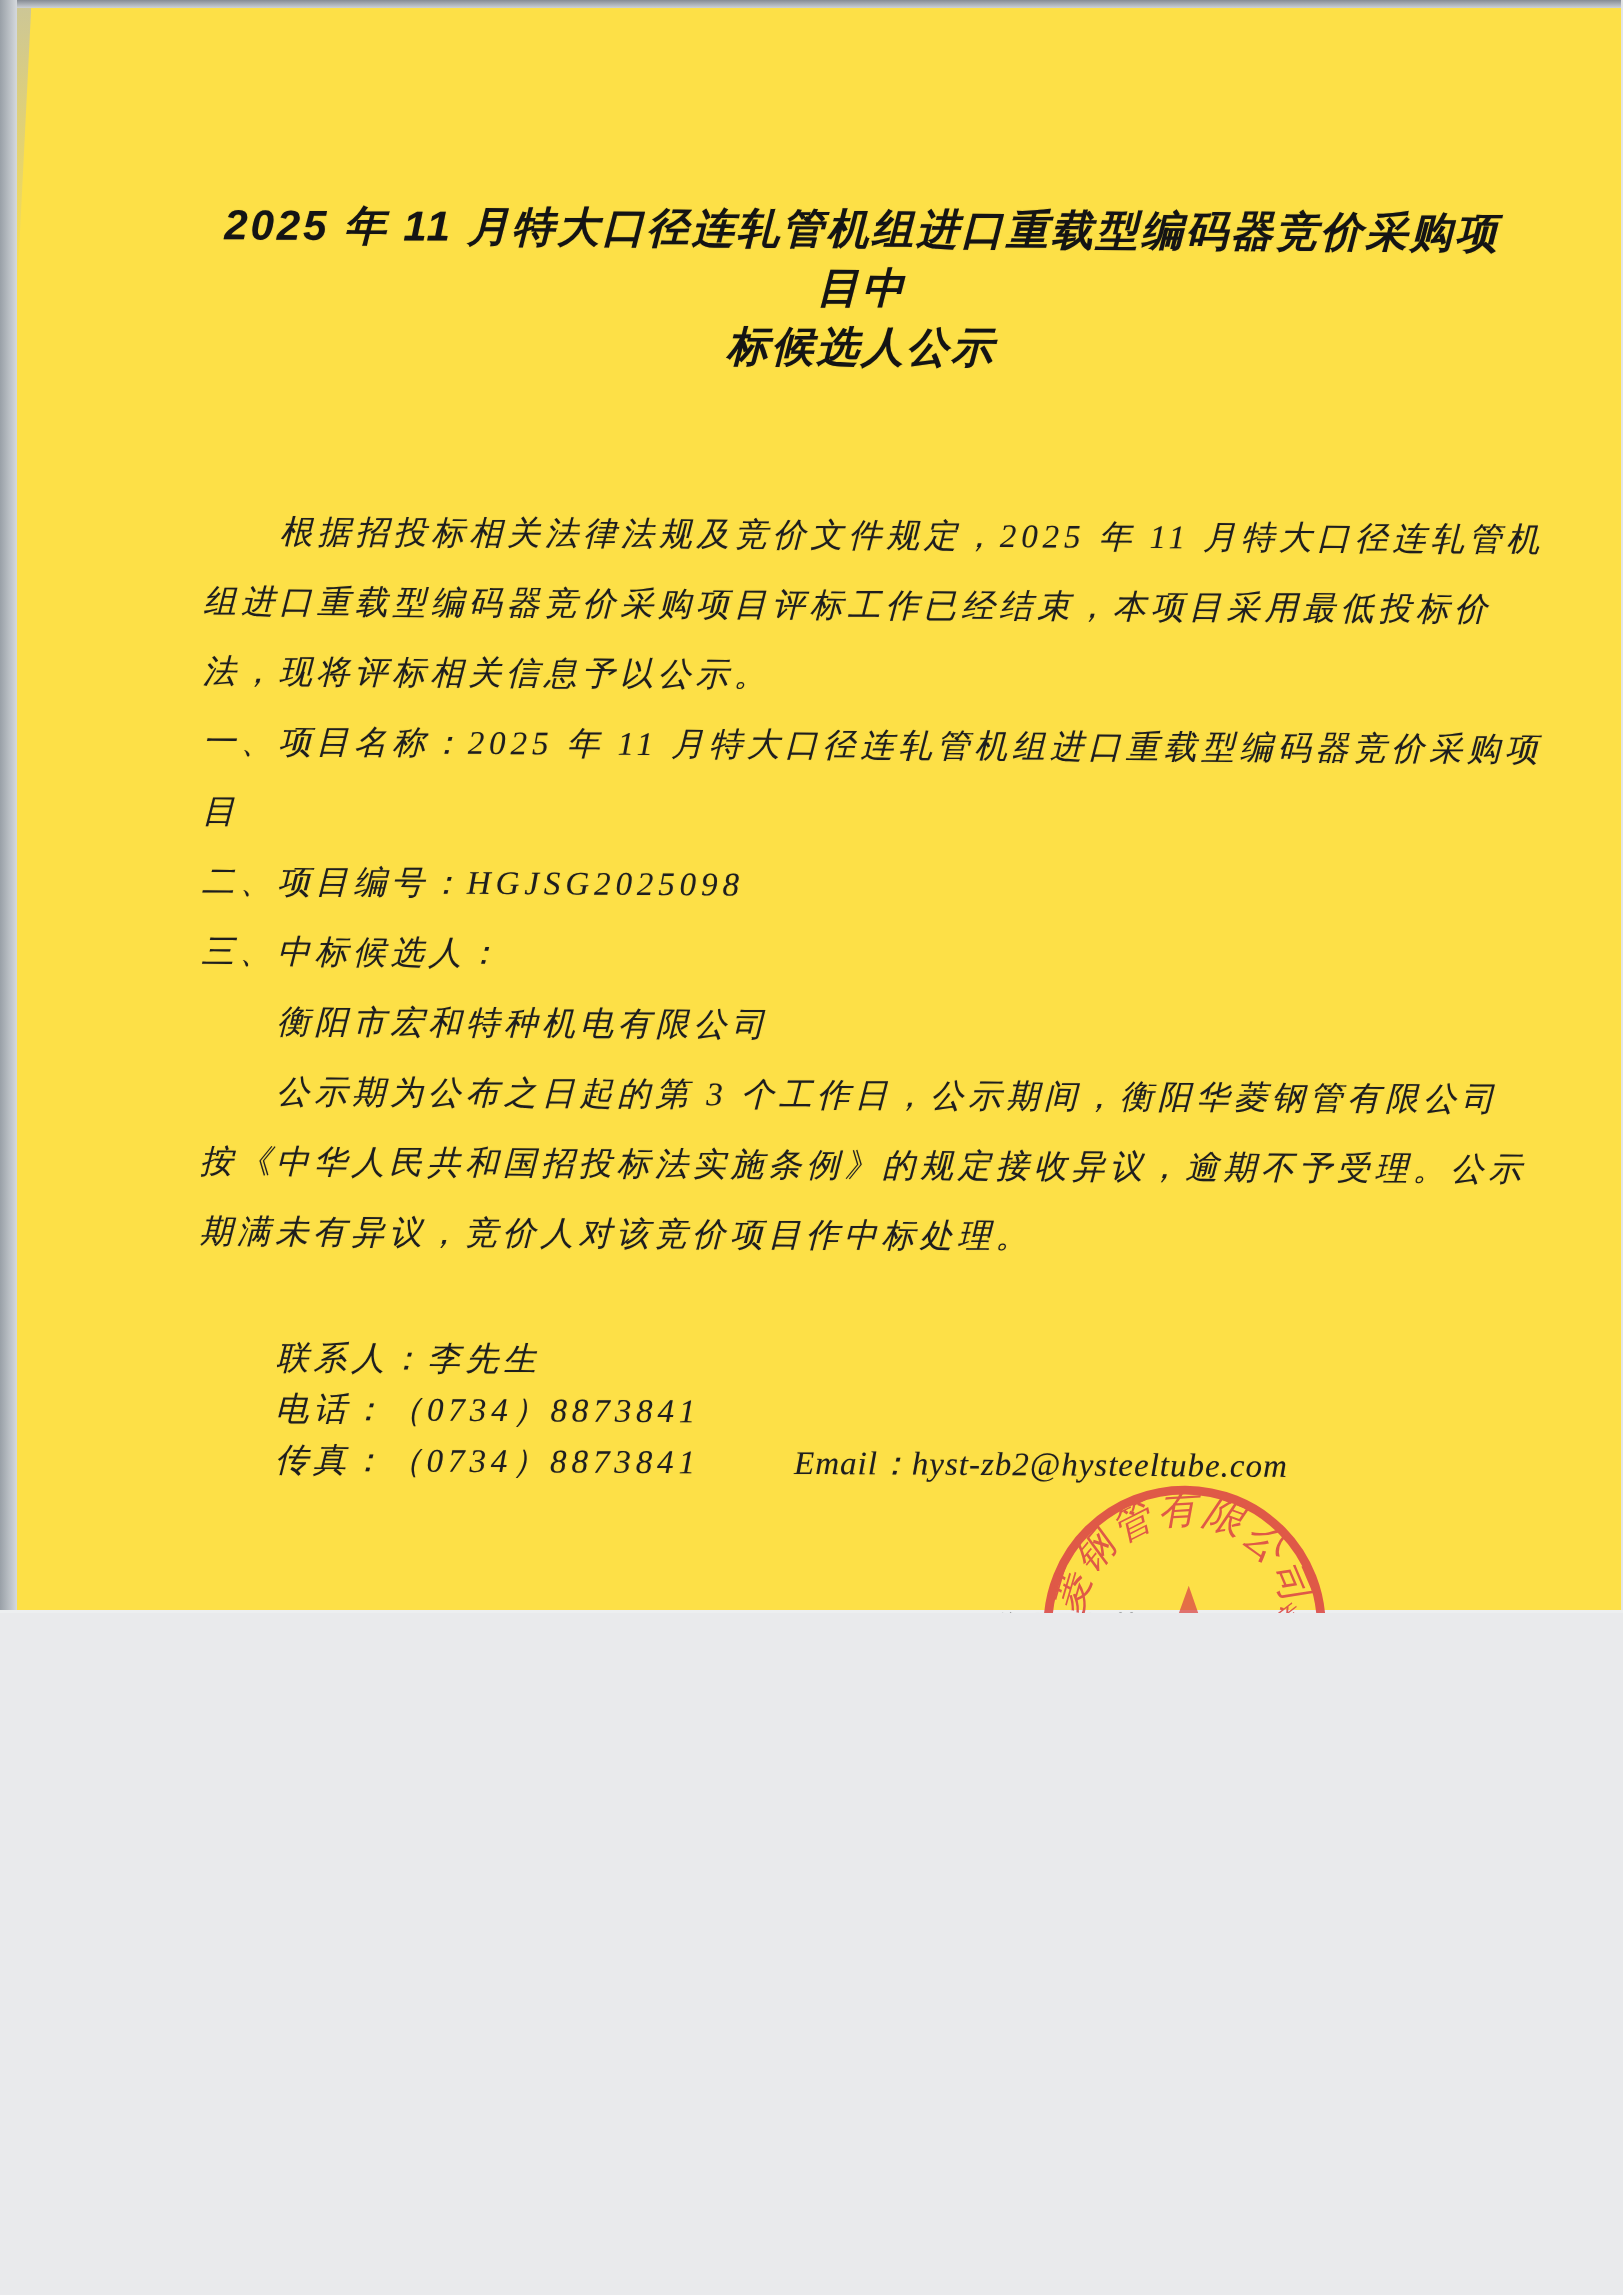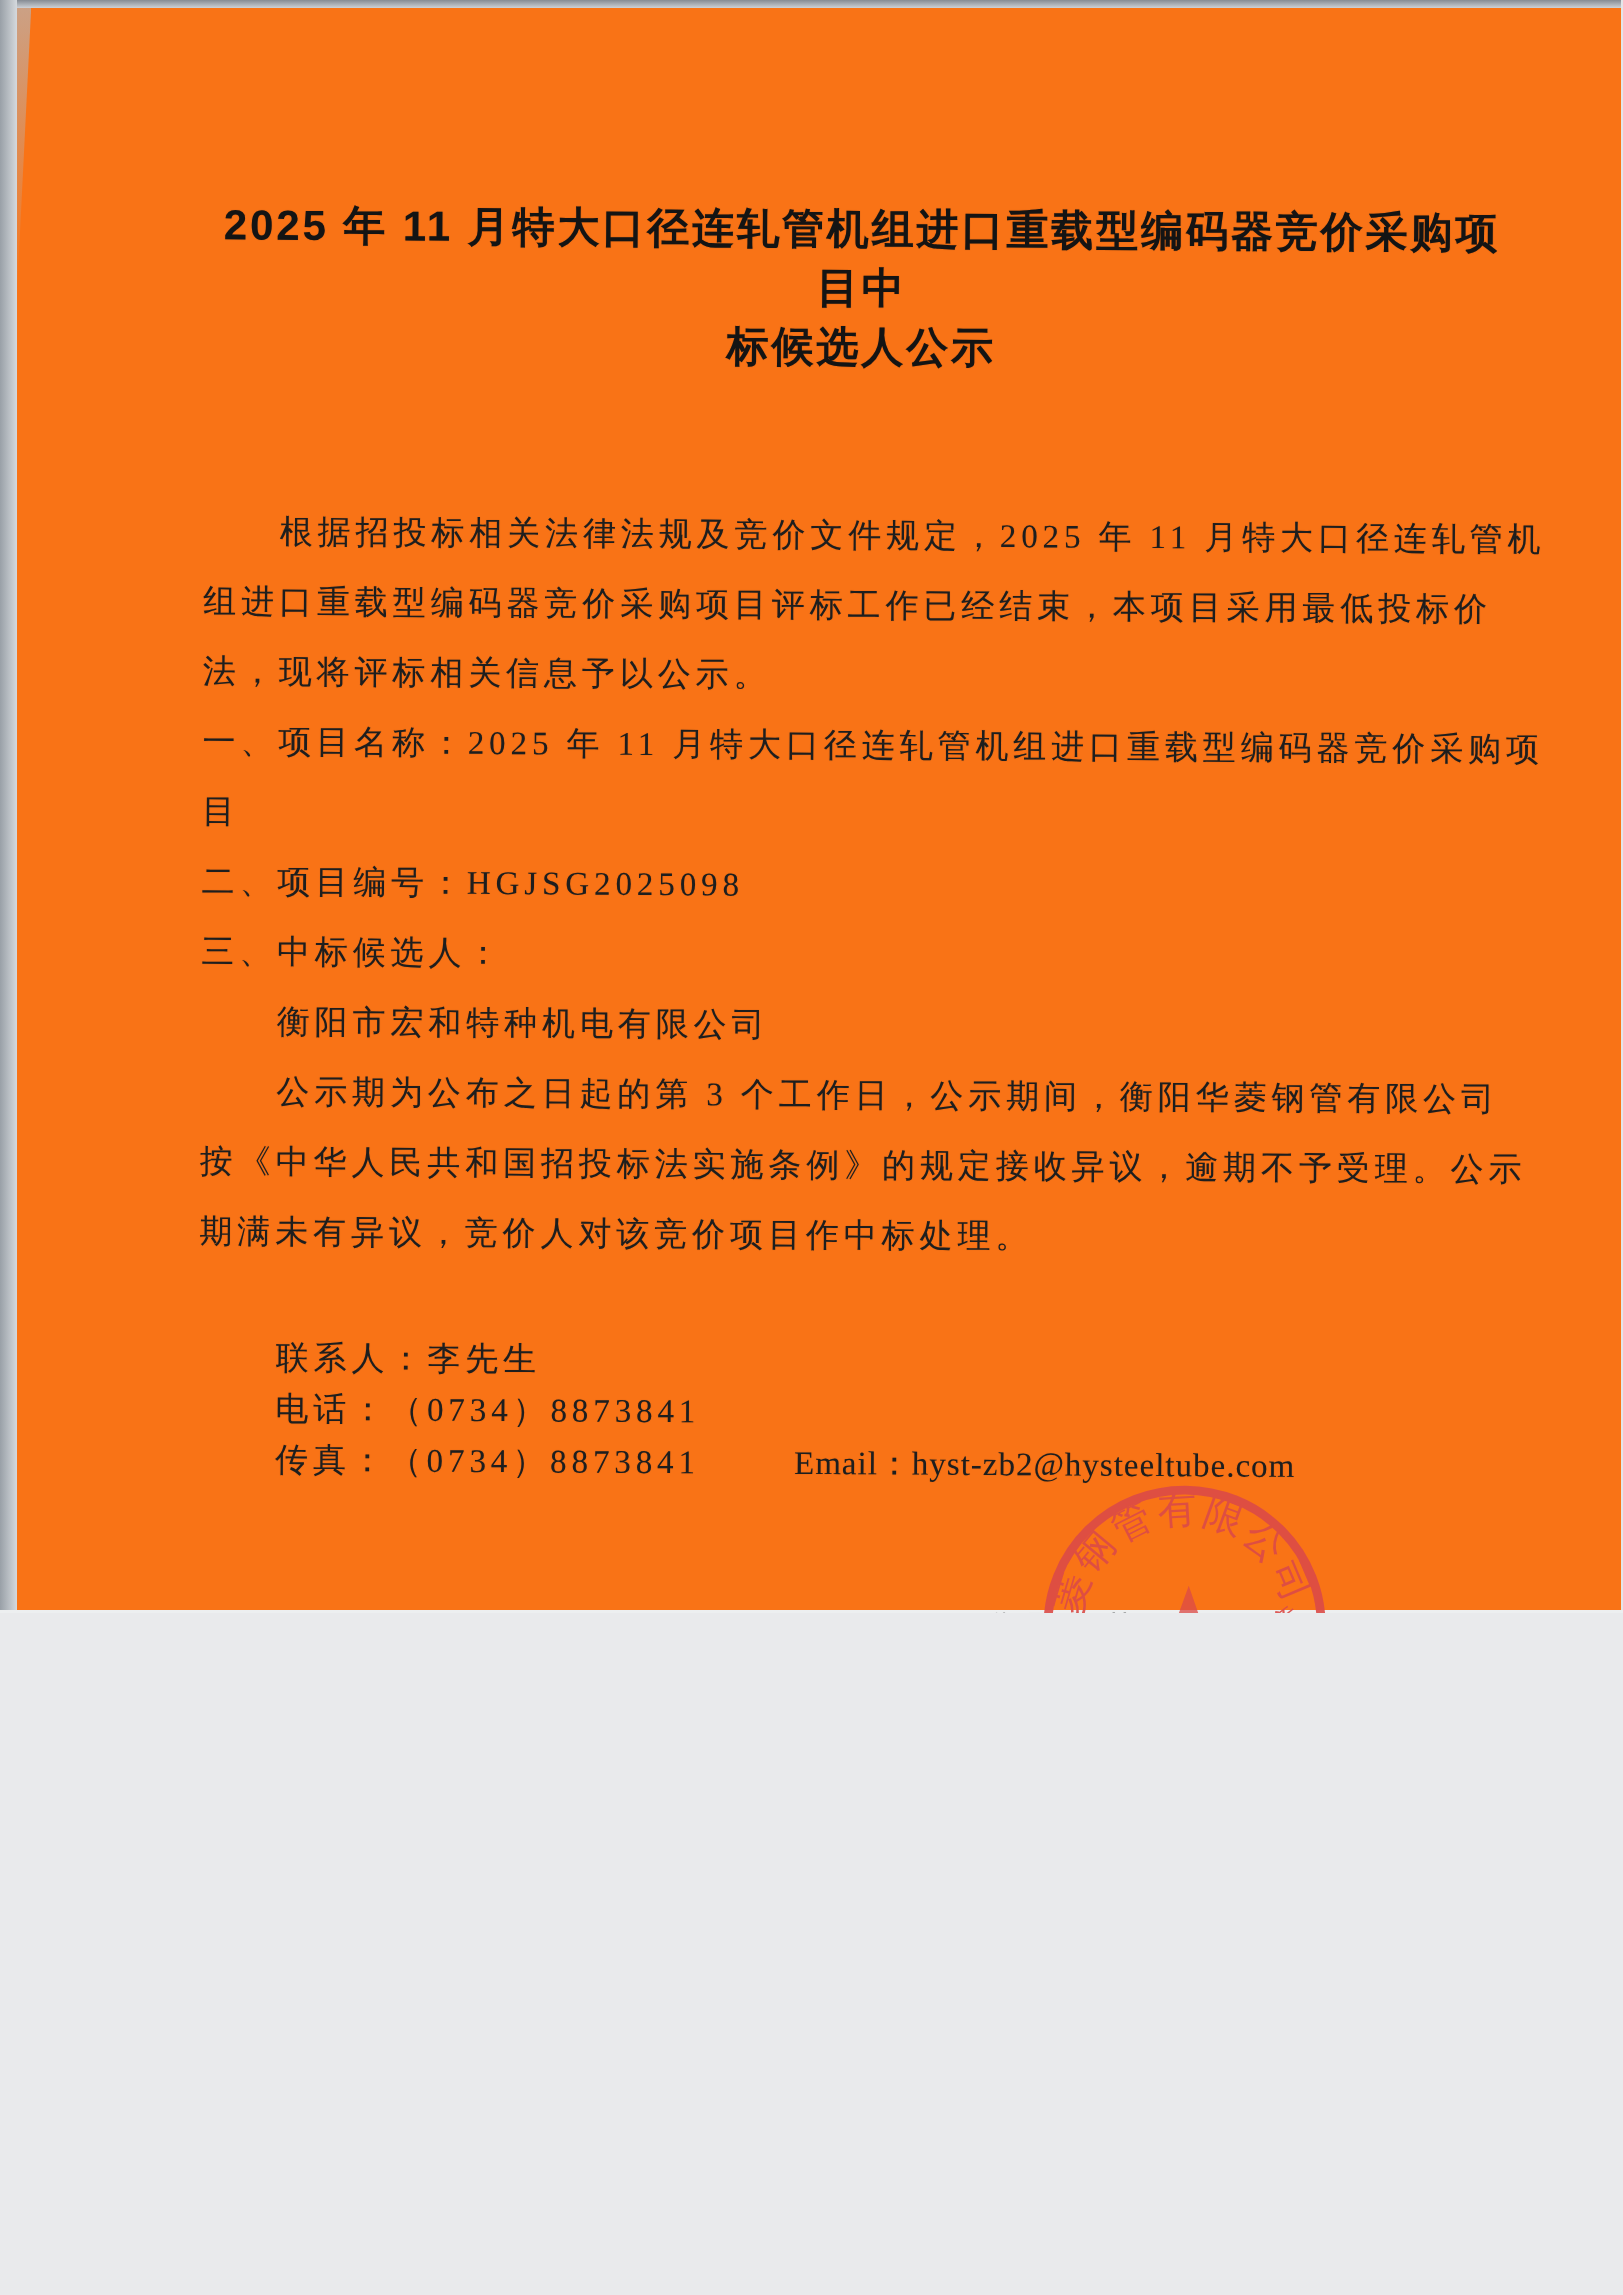--- a/index.html
+++ b/index.html
@@ -1,19 +1,20 @@
 <!DOCTYPE html>
 <html><head>
 <meta charset="utf-8">
 <style>
   html,body { margin:0; padding:0; background:#e9eaec; }
   #canvas {
     position:relative; width:1624px; height:1613px;
-    background:#f97316; overflow:hidden;
+    background:#fde047; overflow:hidden;
     font-family:"Liberation Serif", serif;
+    font-style:italic;
   }
   
   .edge-top { position:absolute; left:0; top:0; width:100%; height:7.8px;
     background:linear-gradient(to bottom,#858b93,#cdd1d6); }
   .edge-left { position:absolute; left:0; top:0; width:16.6px; height:100%;
     background:linear-gradient(to right,#99a0a7,#d5d9dd); }
   .edge-right { position:absolute; right:0; top:0; width:2.9px; height:100%; background:#e4e6e8; }
   .edge-bottom { position:absolute; left:0; bottom:0; width:100%; height:2.9px; background:#edeff0; }
   .corner-slant { position:absolute; left:16.6px; top:7.8px; width:14.6px; height:293px;
     background:linear-gradient(to bottom,#b3b9c0,rgba(255,255,255,0));

